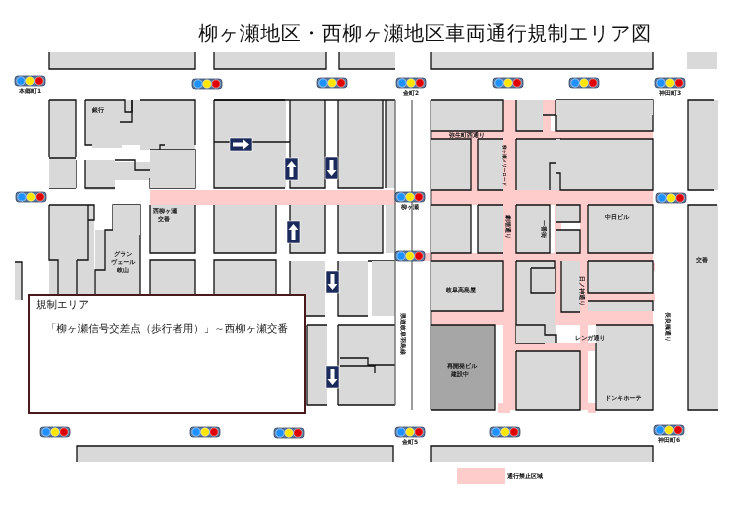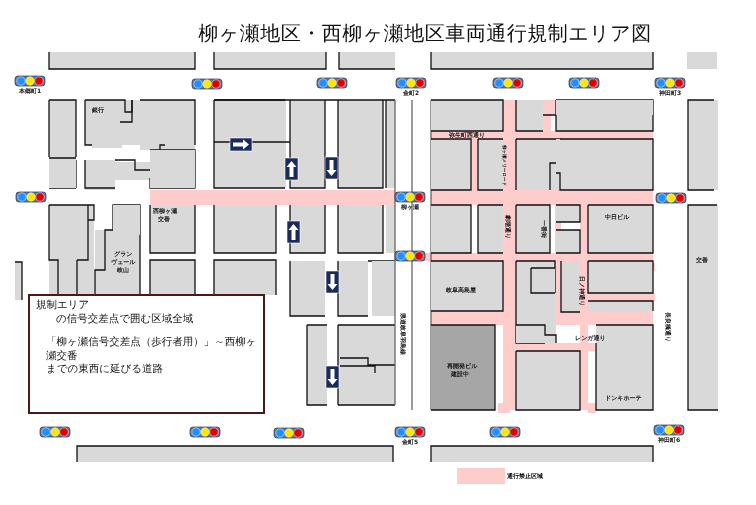--- a/index.html
+++ b/index.html
@@ -6,21 +6,21 @@
   body { width: 756px; height: 505px; overflow: hidden; position: relative;
          font-family: "DejaVu Sans", "Liberation Sans", sans-serif; }
   #title { position: absolute; left: 0; top: 20px; width: 756px; text-align: center;
            font-size: 20px; color: #111; letter-spacing: 0.5px; padding-left: 47px; }
   svg#map { position: absolute; left: 0; top: 0; }
   .blk { fill: #d9d9d9; }
   .blk-dark { fill: #a6a6a6; }
   .ln { stroke: #111; stroke-width: 1.3; fill: none; }
   .pink { fill: #ffcccc; }
   .lbl { font-size: 6px; fill: #111; font-weight: bold; }
-  #legend-box { position: absolute; left: 28px; top: 294px; width: 237px; height: 120px;
+  #legend-box { position: absolute; left: 28px; top: 294px; width: 278px; height: 120px;
                 border: 2px solid #4a1a1a; background: #fff; box-sizing: border-box;
                 padding: 2px 6px; font-size: 10.5px; line-height: 13.6px; color: #111; }
   #legend-box .ind1 { padding-left: 20px; }
   #legend-box .ind2 { padding-left: 10px; }
   #legend-box .gap { height: 10px; }
   #key { position: absolute; left: 457px; top: 468px; display: flex; align-items: center; }
   #key .sw { width: 48px; height: 16px; background: #ffcccc; }
   #key .t { font-size: 6px; margin-left: 2px; font-weight: bold; }
 </style>
 </head>
@@ -364,22 +364,20 @@
       <text class="lbl" x="666" y="312" transform="rotate(90 666 312)">長良橋通り</text>
     </g>
     <g>
       <text class="lbl" x="401" y="313" transform="rotate(90 401 313)">県道岐阜羽島線</text>
     </g>
   </g>
 </svg>
 
 <div id="legend-box">
   <div>規制エリア</div>
-  <div class="ind1">の信号交差点で囲む区域全域</div>
   <div class="gap"></div>
   <div class="ind2">「柳ヶ瀬信号交差点（歩行者用）」～西柳ヶ瀬交番</div>
-  <div class="ind2">までの東西に延びる道路</div>
 </div>
 
 <div id="key">
   <div class="sw"></div>
   <div class="t">通行禁止区域</div>
 </div>
 
 </body></html>

